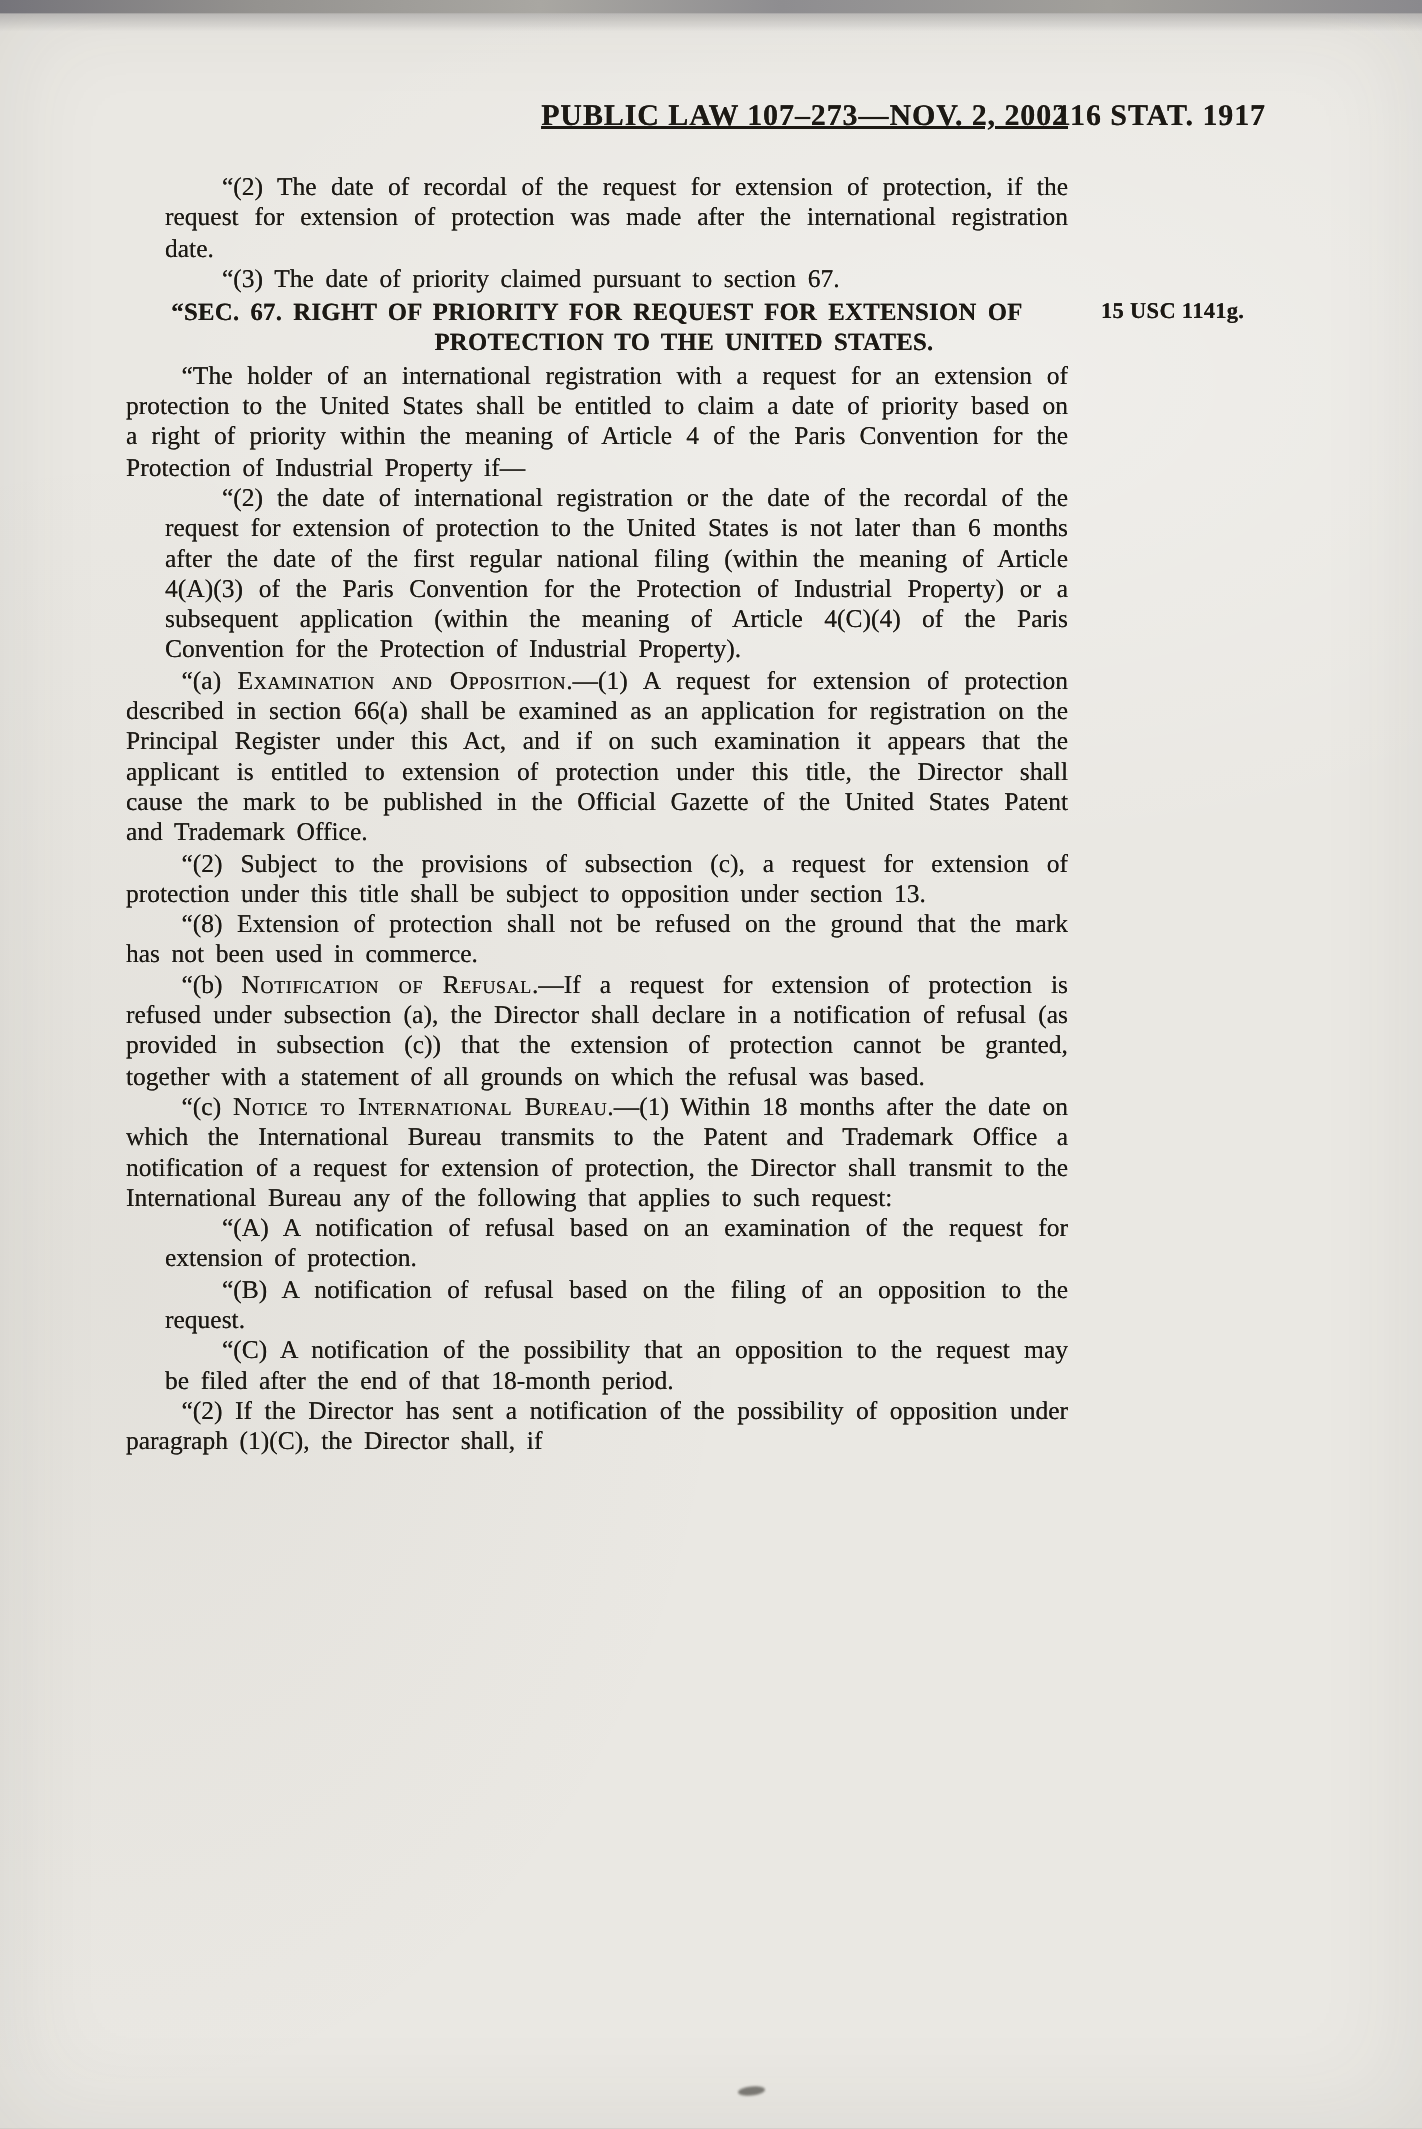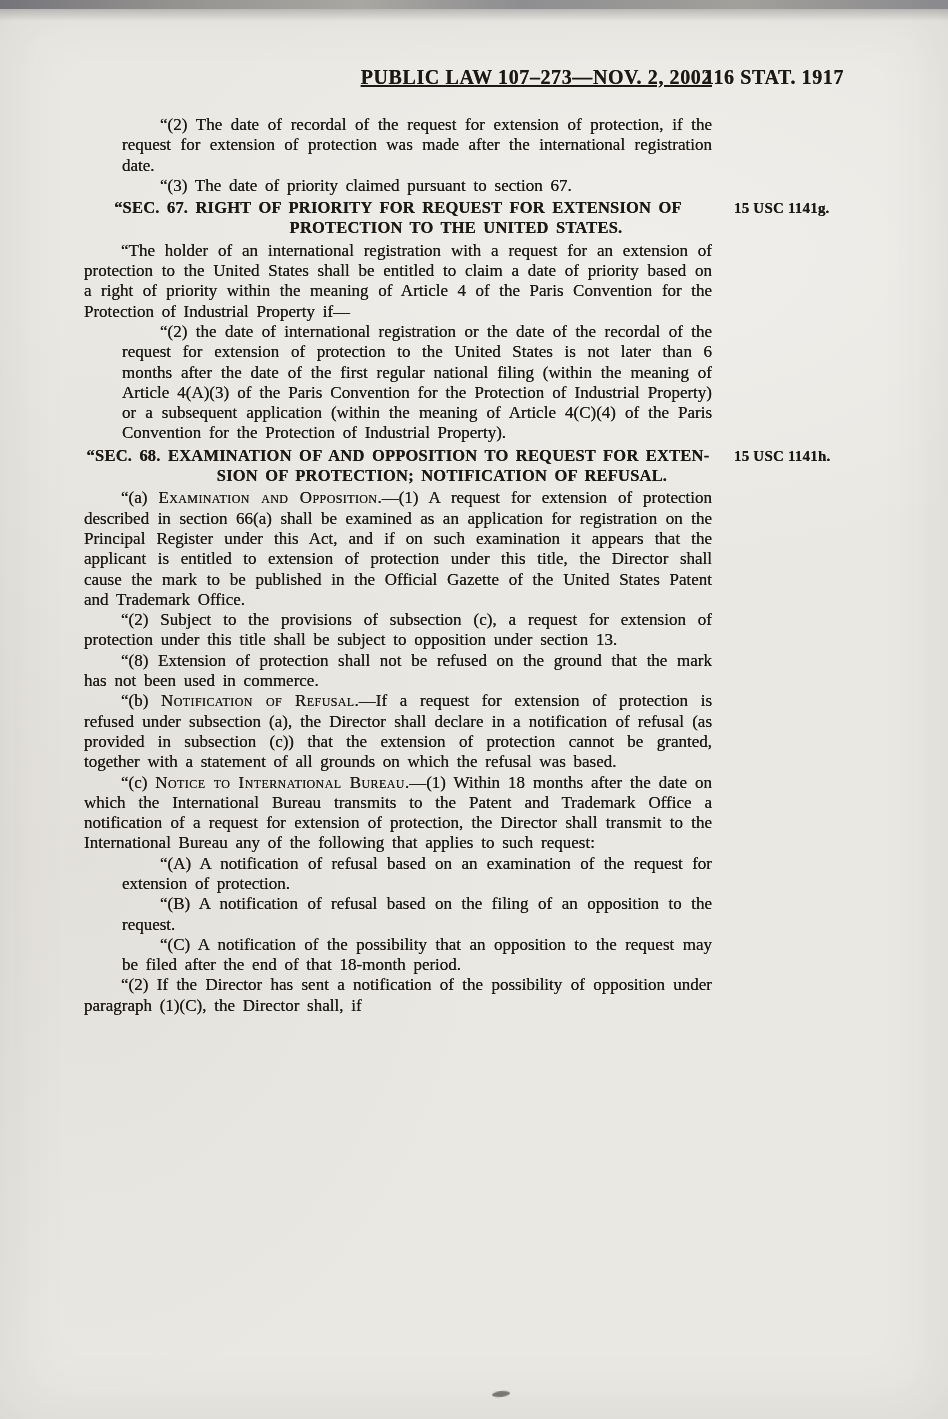--- a/index.html
+++ b/index.html
@@ -34,21 +34,21 @@
   }
   .law-title { position: absolute; left: 0; width: 628px; text-align: right; white-space: nowrap; text-decoration: underline; }
   .stat-number { position: absolute; right: 0; white-space: nowrap; text-align: right; }
   .body-text {
     position: absolute; top: 115px; left: 84px; width: 628px;
     font-size: 17px; line-height: 20.3px;
     text-align: justify; word-spacing: 3.5px;
     text-shadow: 0 0 0.4px rgba(28,25,20,0.9);
   }
   .para { margin: 0; text-indent: 37px; }
-  .para.sub { margin-left: 38px; text-indent: 38px; }
+  .para.sub { margin-left: 26px; text-indent: 38px; }
   .heading {
     position: relative; font-weight: 700; font-size: 16.5px;
     line-height: 20.3px; margin: 2px 0; text-align: center;
     word-spacing: 3px; white-space: nowrap; letter-spacing: 0.2px;
   }
   .heading-a { padding-left: 116px; text-indent: -116px; }
   .heading-b { padding-left: 88px; text-indent: -88px; }
   .margin-note {
     position: absolute; left: calc(100% + 22px); top: 0;
     font-weight: 700; font-size: 15px; letter-spacing: 0.2px;
@@ -71,21 +71,20 @@
     <div class="law-title">PUBLIC LAW 107–273—NOV. 2, 2002</div>
     <div class="stat-number">116 STAT. 1917</div>
   </div>
 
   <div class="body-text">
       <p class="para sub"><span>“(2) The date of recordal of the request for extension of protection, if the request for extension of protection was made after the international registration date.</span></p>
       <p class="para sub"><span>“(3) The date of priority claimed pursuant to section 67.</span></p>
       <div class="heading heading-a">“SEC. 67. RIGHT OF PRIORITY FOR REQUEST FOR EXTENSION OF<br>PROTECTION TO THE UNITED STATES.<span class="margin-note">15 USC 1141g.</span></div>
       <p class="para"><span>“The holder of an international registration with a request for an extension of protection to the United States shall be entitled to claim a date of priority based on a right of priority within the meaning of Article 4 of the Paris Convention for the Protection of Industrial Property if—</span></p>
       <p class="para sub"><span>“(2) the date of international registration or the date of the recordal of the request for extension of protection to the United States is not later than 6 months after the date of the first regular national filing (within the meaning of Article 4(A)(3) of the Paris Convention for the Protection of Industrial Property) or a subsequent application (within the meaning of Article 4(C)(4) of the Paris Convention for the Protection of Industrial Property).</span></p>
-      <div class="heading heading-b">“SEC. 68. EXAMINATION OF AND OPPOSITION TO REQUEST FOR EXTEN-<br>SION OF PROTECTION; NOTIFICATION OF REFUSAL.<span class="margin-note">15 USC 1141h.</span></div>
       <p class="para"><span>“(a) </span><span class="sc">Examination and Opposition</span><span>.—(1) A request for extension of protection described in section 66(a) shall be examined as an application for registration on the Principal Register under this Act, and if on such examination it appears that the applicant is entitled to extension of protection under this title, the Director shall cause the mark to be published in the Official Gazette of the United States Patent and Trademark Office.</span></p>
       <p class="para"><span>“(2) Subject to the provisions of subsection (c), a request for extension of protection under this title shall be subject to opposition under section 13.</span></p>
       <p class="para"><span>“(8) Extension of protection shall not be refused on the ground that the mark has not been used in commerce.</span></p>
       <p class="para"><span>“(b) </span><span class="sc">Notification of Refusal</span><span>.—If a request for extension of protection is refused under subsection (a), the Director shall declare in a notification of refusal (as provided in subsection (c)) that the extension of protection cannot be granted, together with a statement of all grounds on which the refusal was based.</span></p>
       <p class="para"><span>“(c) </span><span class="sc">Notice to International Bureau</span><span>.—(1) Within 18 months after the date on which the International Bureau transmits to the Patent and Trademark Office a notification of a request for extension of protection, the Director shall transmit to the International Bureau any of the following that applies to such request:</span></p>
       <p class="para sub"><span>“(A) A notification of refusal based on an examination of the request for extension of protection.</span></p>
       <p class="para sub"><span>“(B) A notification of refusal based on the filing of an opposition to the request.</span></p>
       <p class="para sub"><span>“(C) A notification of the possibility that an opposition to the request may be filed after the end of that 18-month period.</span></p>
       <p class="para"><span>“(2) If the Director has sent a notification of the possibility of opposition under paragraph (1)(C), the Director shall, if</span></p>
     </div>

